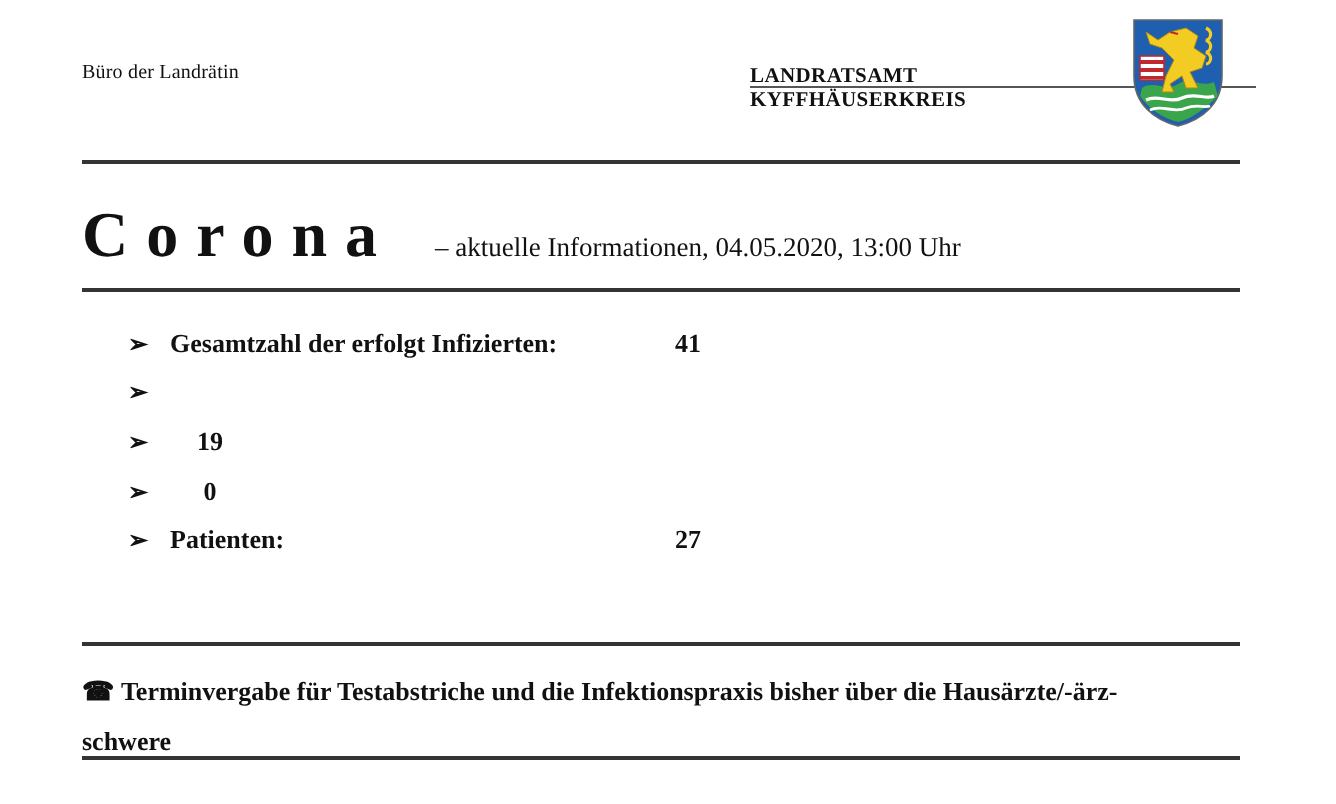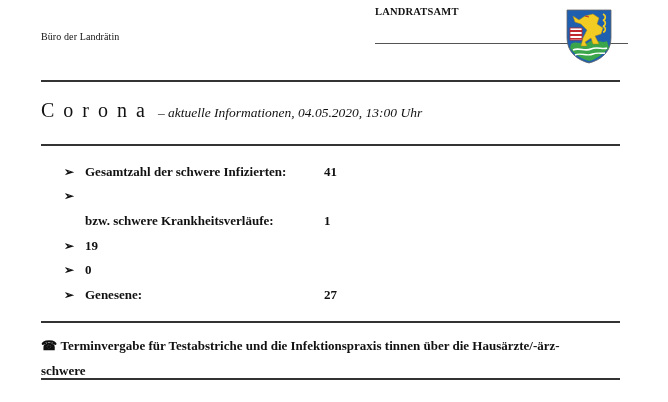--- a/index.html
+++ b/index.html
@@ -1,42 +1,43 @@
 <!DOCTYPE html>
 <html><head>
   <meta charset="utf-8">
   <style>
     html, body { margin:0; padding:0; background:#ffffff; }
     body { width:668px; height:402px; position:relative; overflow:hidden;
            font-family:"Liberation Serif", "DejaVu Serif", serif; color:#111; }
     .abs { position:absolute; }
     .office { left:41px; top:31px; font-size:10px; font-weight:normal; letter-spacing:0.1px; }
-    .agency { left:375px; top:6px; font-size:10.5px; font-weight:bold; line-height:12px; letter-spacing:0.2px; }
+    .agency { left:375px; top:33px; font-size:10.5px; font-weight:bold; line-height:12px; letter-spacing:0.2px; }
     .agency-line { left:375px; top:43px; width:253px; height:1px; background:#555; }
     .crest { left:565px; top:8px; width:48px; width:48px; height:56px; }
     .rule { left:41px; width:579px; height:2px; background:#333; }
     .title-row { left:41px; top:99px; white-space:nowrap; }
-    .title-word { font-size:20px; font-weight:normal; letter-spacing:9px; }
-    .title-sub { font-size:13.5px; margin-left:0;font-style:italic; }
+    .title-word { font-size:32px; font-weight:bold; letter-spacing:9px; }
+    .title-sub { font-size:13.5px; margin-left:16px; }
     .stats { left:64px; top:164px; width:300px; }
     .stat { display:flex; align-items:baseline; height:24.5px; font-size:13px; font-weight:bold; }
     .bullet { width:21px; font-size:12px; }
     .stat-label { flex:1; }
-    .stat-value { width:40px; text-align:left; }
+    .stat-value { width:40px; text-align:center; }
     .notice { left:41px; top:333px; width:580px; font-size:13px; line-height:25px; }
     .notice b { font-weight:bold; }
     .notice .n { font-weight:bold; }
   </style>
 </head>
 <body>
 
 <div class="abs office">Büro der Landrätin</div>
 
 <div class="abs agency">
   <div>LANDRATSAMT</div>
+  <div>KYFFHÄUSERKREIS</div>
 </div>
 <div class="abs agency-line"></div>
 
 <svg class="abs crest" viewBox="0 0 48 56">
   <path d="M2 2 H46 V30 C46 44 36 52 24 55 C12 52 2 44 2 30 Z" fill="#1f5fb0" stroke="#666" stroke-width="0.8"></path>
   <path d="M6 36 C12 32 18 38 24 34 C30 30 36 36 42 33 L44 40 C38 46 30 52 24 53 C16 51 9 46 5 40 Z" fill="#3aa54a"></path>
   <path d="M8 42 C14 39 20 44 26 41 C32 38 38 42 42 40" stroke="#fff" stroke-width="1.6" fill="none"></path>
   <path d="M10 47 C16 44 22 49 28 46 C33 44 37 46 40 45" stroke="#fff" stroke-width="1.4" fill="none"></path>
   <rect x="5" y="20" width="12" height="12" fill="#fff" stroke="#c0282d" stroke-width="0.8"></rect>
   <rect x="5" y="22" width="12" height="2" fill="#c0282d"></rect>
@@ -52,48 +53,43 @@
 <div class="abs title-row">
   <span class="title-word">Corona</span>
   <span class="title-sub">– aktuelle Informationen,  04.05.2020, 13:00 Uhr</span>
 </div>
 
 <div class="abs rule" style="top:144px;"></div>
 
 <div class="abs stats">
   <div class="stat">
     <span class="bullet">➢</span>
-    <span class="stat-label">Gesamtzahl der schwere Infizierten:</span>
+    <span class="stat-label">Gesamtzahl der erfolgt Infizierten:</span>
     <span class="stat-value">41</span>
   </div>
   <div class="stat">
     <span class="bullet">➢</span>
     <span class="stat-value"></span>
-  </div>
-  <div class="stat">
-    <span class="bullet"></span>
-    <span class="stat-label">bzw. schwere Krankheitsverläufe:</span>
-    <span class="stat-value">1</span>
   </div>
   <div class="stat">
     <span class="bullet">➢</span>
     <span class="stat-value">19</span>
   </div>
   <div class="stat">
     <span class="bullet">➢</span>
     <span class="stat-value">0</span>
   </div>
   <div class="stat">
     <span class="bullet">➢</span>
-    <span class="stat-label">Genesene:</span>
+    <span class="stat-label">Patienten:</span>
     <span class="stat-value">27</span>
   </div>
 </div>
 
 <div class="abs rule" style="top:321px;"></div>
 
 <div class="abs notice">
   <b>☎</b>
-  <b>Terminvergabe für Testabstriche</b><span class="n"> und </span><b>die Infektionspraxis</b><span class="n"> tinnen über die </span><b>Hausärzte/-ärz-</b><br>
+  <b>Terminvergabe für Testabstriche</b><span class="n"> und </span><b>die Infektionspraxis</b><span class="n"> bisher über die </span><b>Hausärzte/-ärz-</b><br>
   <b>schwere</b>
 </div>
 
 <div class="abs rule" style="top:378px;"></div>
 
 </body></html>

